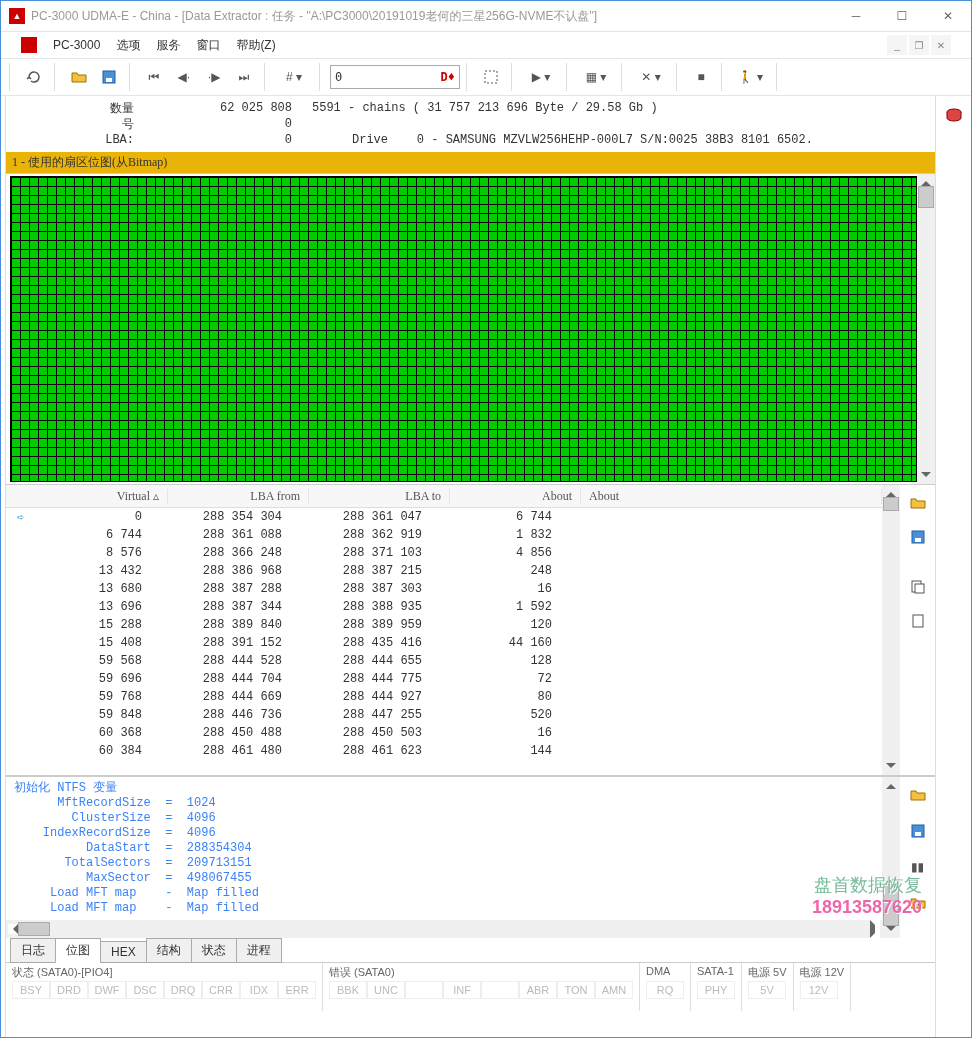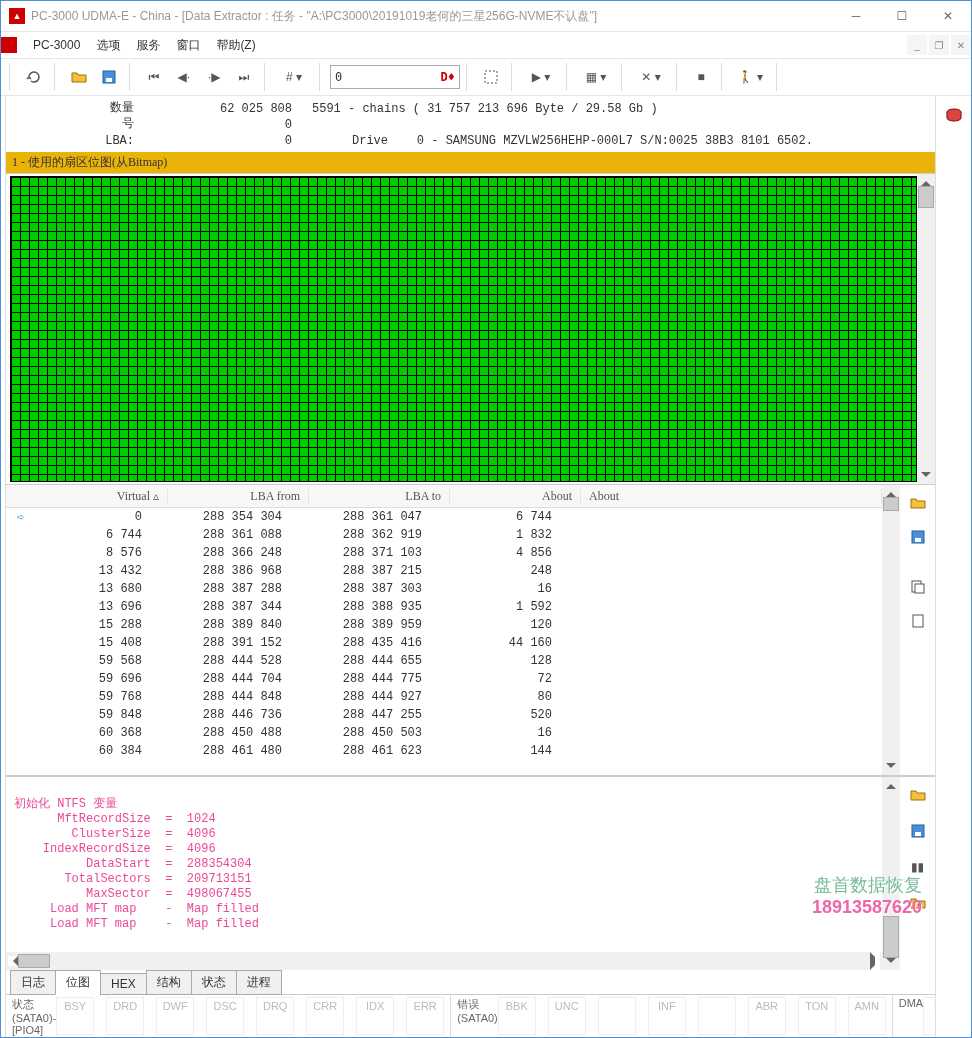--- a/index.html
+++ b/index.html
@@ -2,39 +2,39 @@
 <html><head>
 <meta charset="utf-8">
 <style>
 html,body{margin:0;padding:0;font-family:"Microsoft YaHei","Segoe UI",Tahoma,sans-serif;font-size:12px;background:#fff;color:#333;overflow:hidden}
 .window{width:972px;height:1038px;border:1px solid #4a90d9;background:#fff;display:flex;flex-direction:column;box-sizing:border-box}
 .titlebar{height:30px;background:#fff;display:flex;align-items:center;padding:0 0 0 8px;border-bottom:1px solid #e5e5e5}
 .titlebar .ico{width:16px;height:16px;background:#c00;margin-right:6px;display:flex;align-items:center;justify-content:center;color:#fff;font-size:9px;font-weight:bold}
 .titlebar .title{flex:1;color:#999;font-size:12px}
 .winbtns{display:flex}
 .winbtn{width:46px;height:30px;display:flex;align-items:center;justify-content:center;color:#666}
-.menubar{height:26px;display:flex;align-items:center;padding:0 0;background:#fff}
+.menubar{height:26px;display:flex;align-items:center;padding:0 20px;background:#fff}
 .menubar .ico{width:16px;height:16px;background:#c00;margin-right:8px}
 .menubar .mitem{padding:2px 8px;color:#333}
 .menubar .spacer{flex:1}
 .menubar .mdibtn{width:20px;height:20px;display:flex;align-items:center;justify-content:center;color:#888;font-size:10px;margin-left:2px;background:#f5f5f5}
 .toolbar{height:36px;display:flex;align-items:center;background:#fff;border-top:1px solid #e5e5e5;border-bottom:1px solid #e5e5e5;padding:0 4px;gap:2px}
 .tsep{width:4px;height:28px;border-left:1px solid #ddd;margin:0 4px}
 .tbtn{width:28px;height:28px;display:flex;align-items:center;justify-content:center;color:#555}
 .tbtn.wdrop{width:38px}
 .tbtn svg{width:16px;height:16px}
 .addrbox{flex:0 0 120px;height:22px;border:1px solid #aaa;background:#fff;padding:0 4px;display:flex;align-items:center;font-family:Consolas,monospace}
 .red{color:#c00;font-weight:bold}
 .body{flex:1;display:flex;overflow:hidden}
 .left{width:4px;background:#fff;border-right:1px solid #ddd}
 .main{flex:1;display:flex;flex-direction:column;overflow:hidden;background:#fff}
 .right{width:35px;background:#fff;display:flex;flex-direction:column;align-items:center;padding-top:8px;border-left:1px solid #ddd}
 .right .rbtn{width:24px;height:24px;margin-bottom:6px;display:flex;align-items:center;justify-content:center}
 .info{padding:4px 8px;font-family:Consolas,"Courier New",monospace;color:#333;background:#fff}
-.info-row{display:flex;height:16px;align-items:flex-end}
+.info-row{display:flex;height:16px;align-items:center}
 .info-lbl{width:120px;text-align:right;padding-right:8px}
 .info-val{text-align:right;width:150px;padding-right:20px}
 .info-rest{flex:1;color:#333}
 .bmtitle{padding:2px 6px;background:#eab308;font-family:Liberation Serif, serif;color:#333}
 .bitmap{flex:0 0 310px;display:flex;border-top:1px solid #ccc;border-bottom:1px solid #ccc}
 .bm-canvas{flex:1;background-image:
   linear-gradient(#000 1px,transparent 1px),
   linear-gradient(90deg,#000 1px,transparent 1px);
   background-size:9px 9px;
   background-color:#0c0;
@@ -55,30 +55,30 @@
 .tr .td{padding:0 8px;text-align:right;white-space:pre}
 .td.c0{width:18px;padding:0}
 .td.c1{width:110px}
 .td.c2{width:124px}
 .td.c3{width:124px}
 .td.c4{width:114px}
 .td.c5{flex:1;text-align:left}
 .tbl-scroll{width:18px;background:#f0f0f0;display:flex;flex-direction:column;align-items:center;justify-content:space-between;padding:2px 0}
 .side-tools{width:35px;display:flex;flex-direction:column;align-items:center;padding-top:4px;gap:6px}
 .log-area{flex:0 0 150px;display:flex}
-.log{flex:1;font-family:Consolas,"Courier New",monospace;padding:20px 8px;color:#ec4899;white-space:pre;overflow:hidden;line-height:15px}
+.log{flex:1;font-family:Consolas,"Courier New",monospace;padding:4px 8px;color:#3b82f6;white-space:pre;overflow:hidden;line-height:15px}
 .log-side{width:35px;display:flex;flex-direction:column;align-items:center;padding-top:4px;gap:8px}
 .hscroll{height:18px;background:#f0f0f0;display:flex;align-items:center;justify-content:space-between;padding:0 2px}
 .tabs{height:24px;display:flex;align-items:flex-end;padding:0 4px;background:#fff}
 .tab{padding:3px 10px;border:1px solid #aaa;background:#f0f0f0;margin-right:-1px;font-size:12px;position:relative;top:1px}
 .tab.active{background:#fff;border-bottom:1px solid #fff}
 .statusbar{height:48px;border-top:1px solid #ccc;display:flex;background:#fff;font-size:11px}
-.sgrp{border-right:1px solid #ddd;padding:2px 6px;display:flex;flex-direction:row}
+.sgrp{border-right:1px solid #ddd;padding:2px 6px;display:flex;flex-direction:column}
 .sgrp .sgtitle{color:#666;height:16px}
-.sgrp .sitems{display:flex;gap:12px}
+.sgrp .sitems{display:flex;gap:0}
 .sitem{color:#bbb;padding:2px 4px;border:1px solid #eee;min-width:28px;text-align:center}
 .arrow{width:0;height:0;border:5px solid transparent}
 .arrow.up{border-bottom-color:#666}
 .arrow.down{border-top-color:#666}
 .arrow.left{border-right-color:#666}
 .arrow.right{border-left-color:#666}
 .thumb{background:#ccc;border:1px solid #aaa;width:14px}
 .ptr-icon{color:#08c;font-size:12px}
 .watermark{position:absolute;right:50px;bottom:120px;text-align:right;pointer-events:none}
 .watermark .l1{color:#7b9;font-size:18px;font-weight:normal;text-shadow:1px 1px 0 #fff}
@@ -281,21 +281,21 @@
                 <div class="td c0"></div>
                 <div class="td c1">59 696</div>
                 <div class="td c2">288 444 704</div>
                 <div class="td c3">288 444 775</div>
                 <div class="td c4">72</div>
                 <div class="td c5"></div>
               </div>
               <div class="tr">
                 <div class="td c0"></div>
                 <div class="td c1">59 768</div>
-                <div class="td c2">288 444 848</div>
+                <div class="td c2">288 444 669</div>
                 <div class="td c3">288 444 927</div>
                 <div class="td c4">80</div>
                 <div class="td c5"></div>
               </div>
               <div class="tr">
                 <div class="td c0"></div>
                 <div class="td c1">59 848</div>
                 <div class="td c2">288 446 736</div>
                 <div class="td c3">288 447 255</div>
                 <div class="td c4">520</div>

